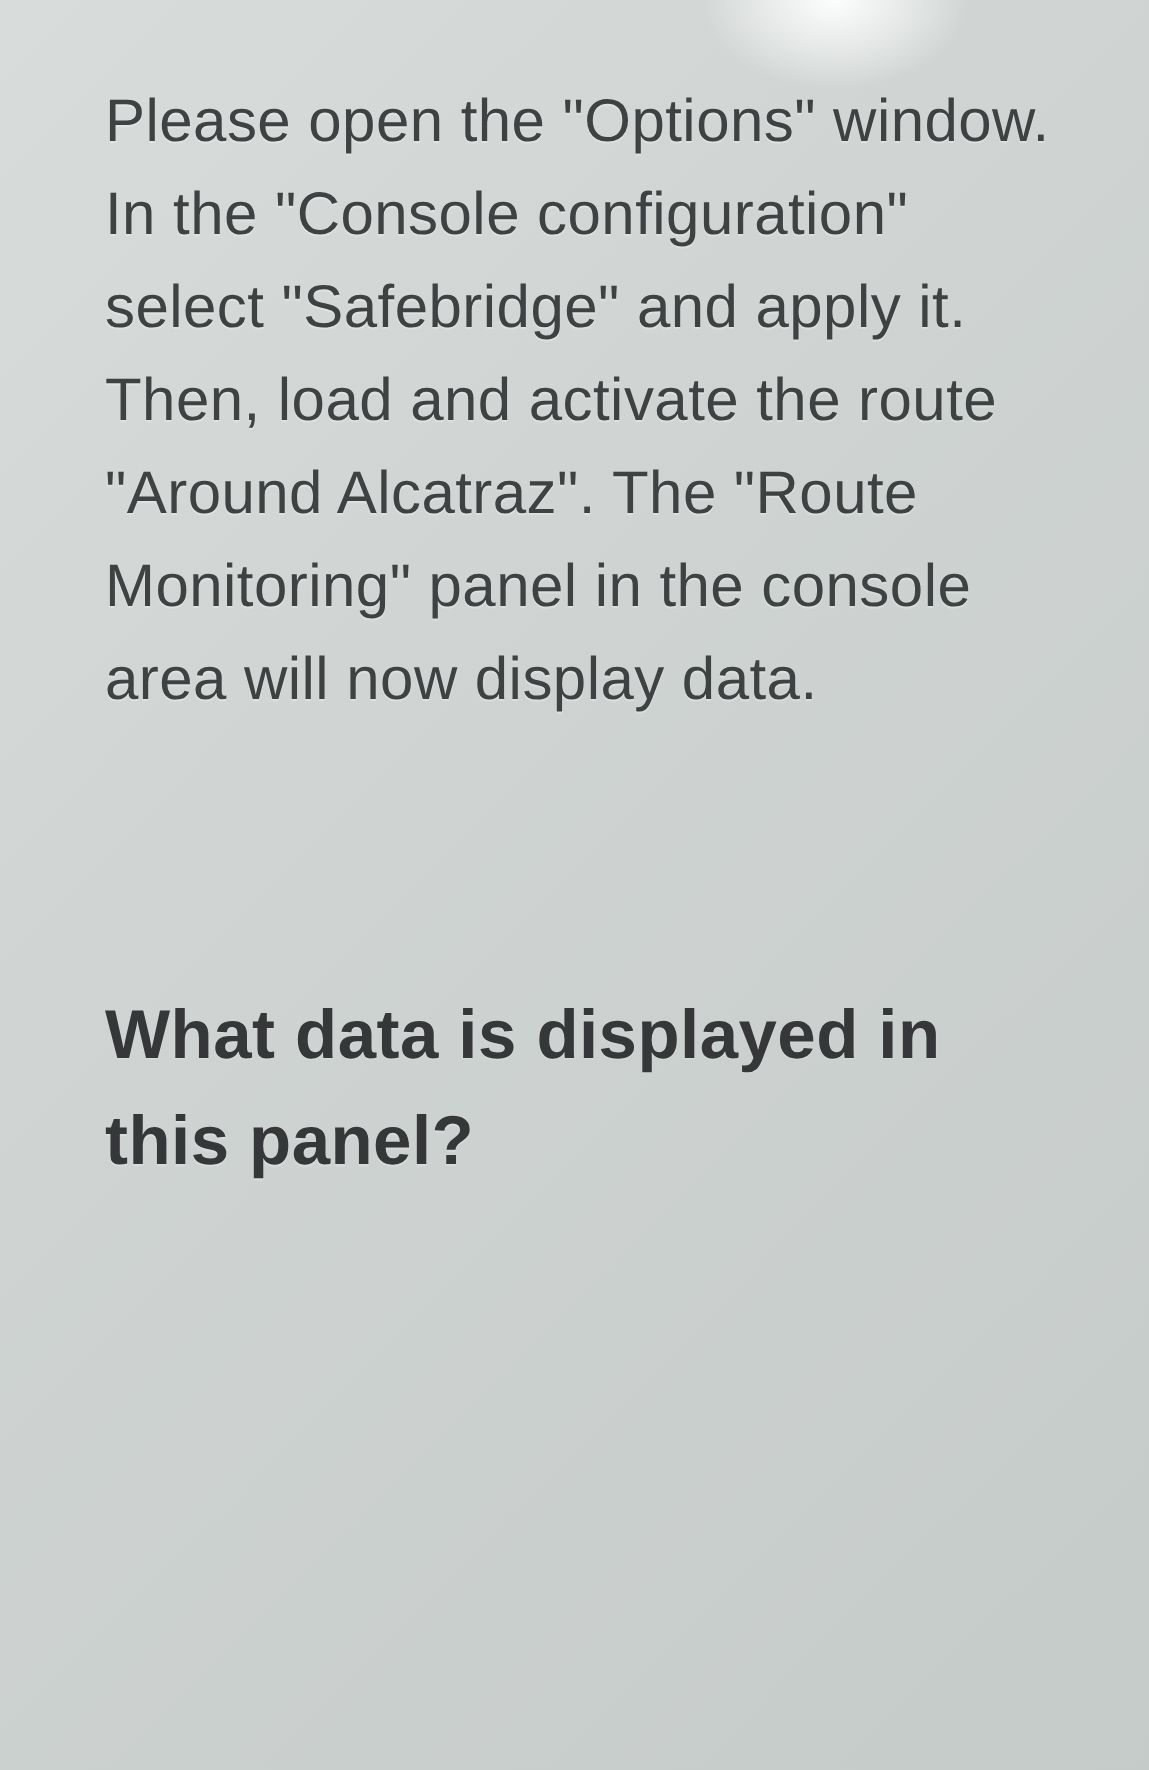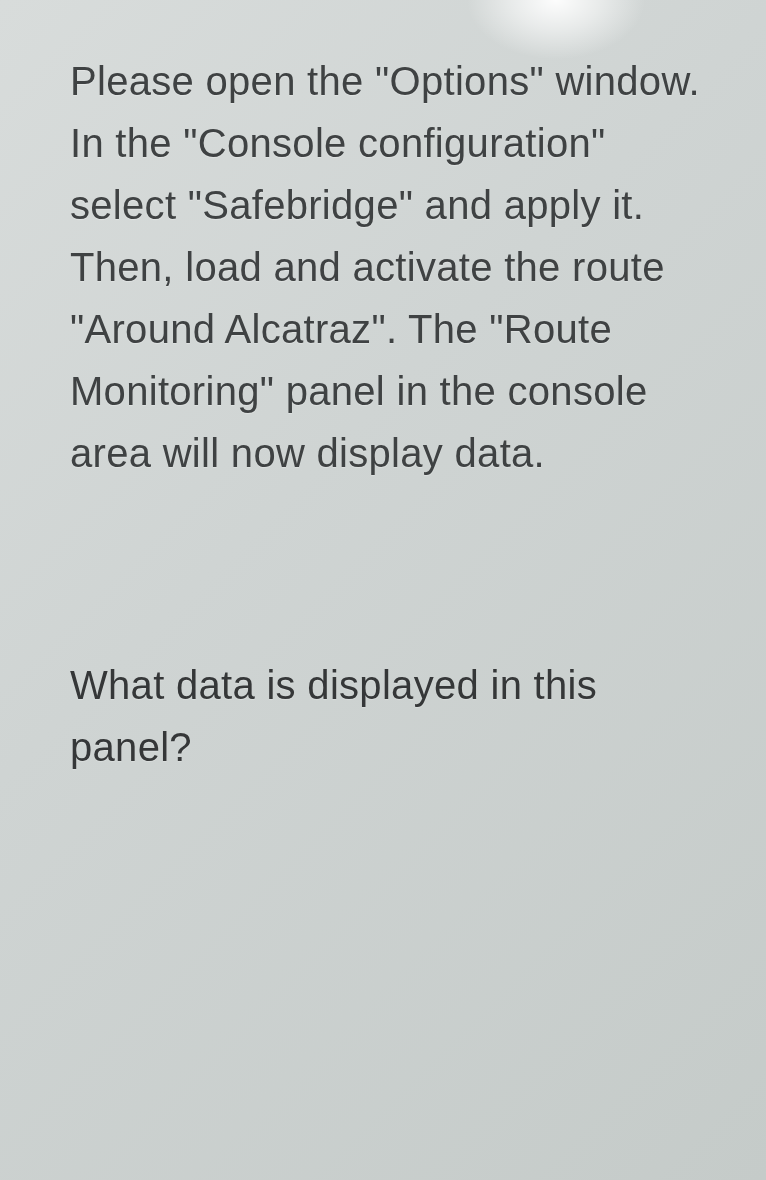--- a/index.html
+++ b/index.html
@@ -31,23 +31,23 @@
       line-height: 1.55;
       font-weight: 500;
       color: #3f4243;
       letter-spacing: 0.3px;
       text-shadow: 0 1px 1px rgba(255,255,255,0.3);
     }
     .gap {
       height: 170px;
     }
     .paragraph2 {
-      font-size: 40px;
+      font-size: 46px;
       line-height: 1.55;
-      font-weight: 400;
+      font-weight: 700;
       color: #353738;
       letter-spacing: 0.3px;
       text-shadow: 0 1px 1px rgba(255,255,255,0.25);
     }
   </style>
 </head>
 <body>
 
 <div class="glare"></div>
 

